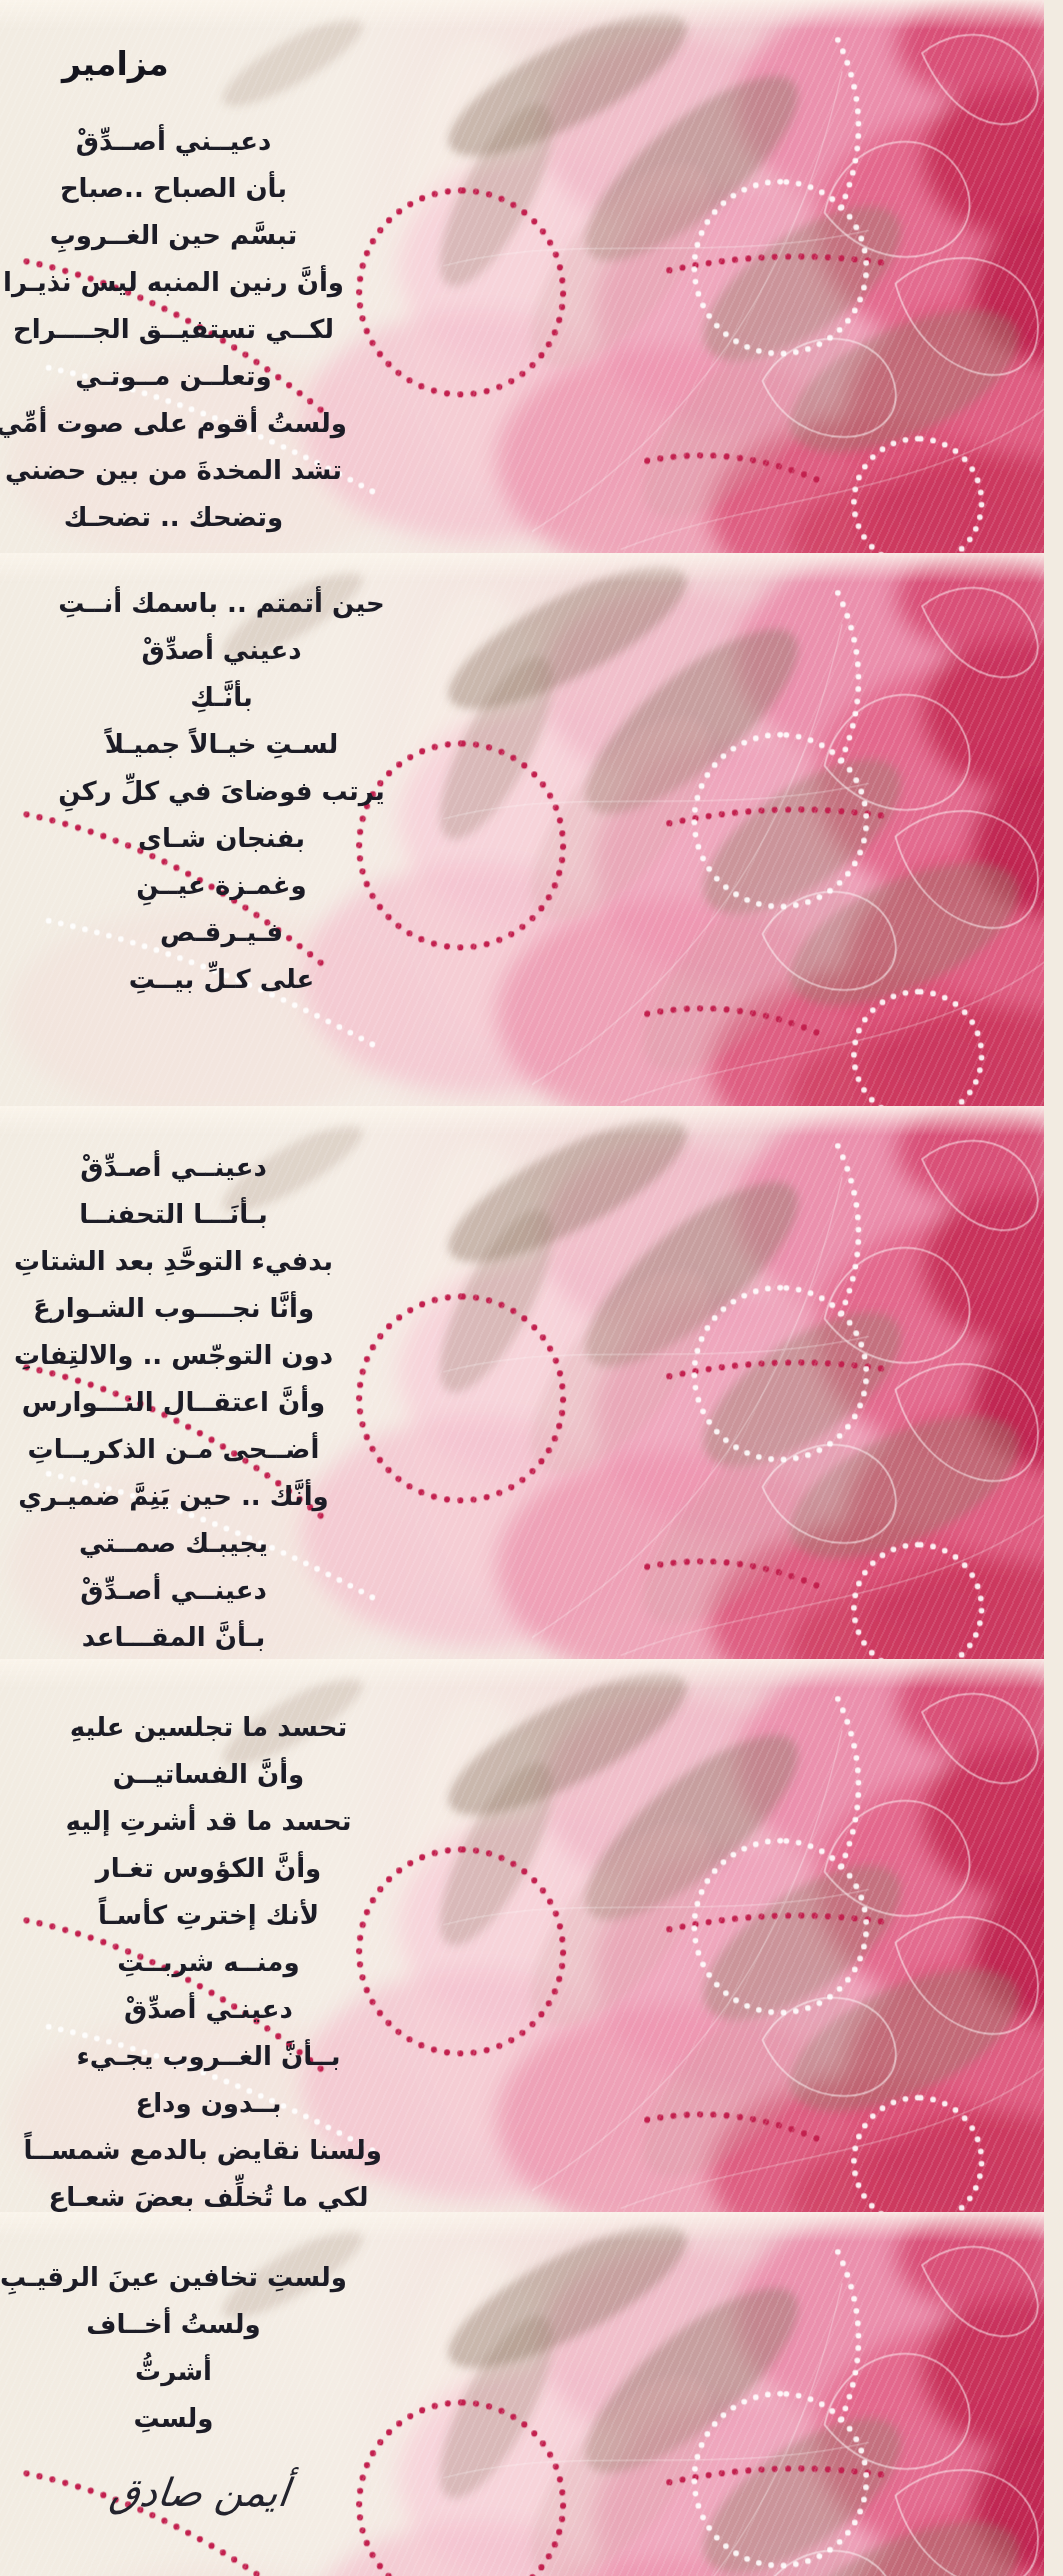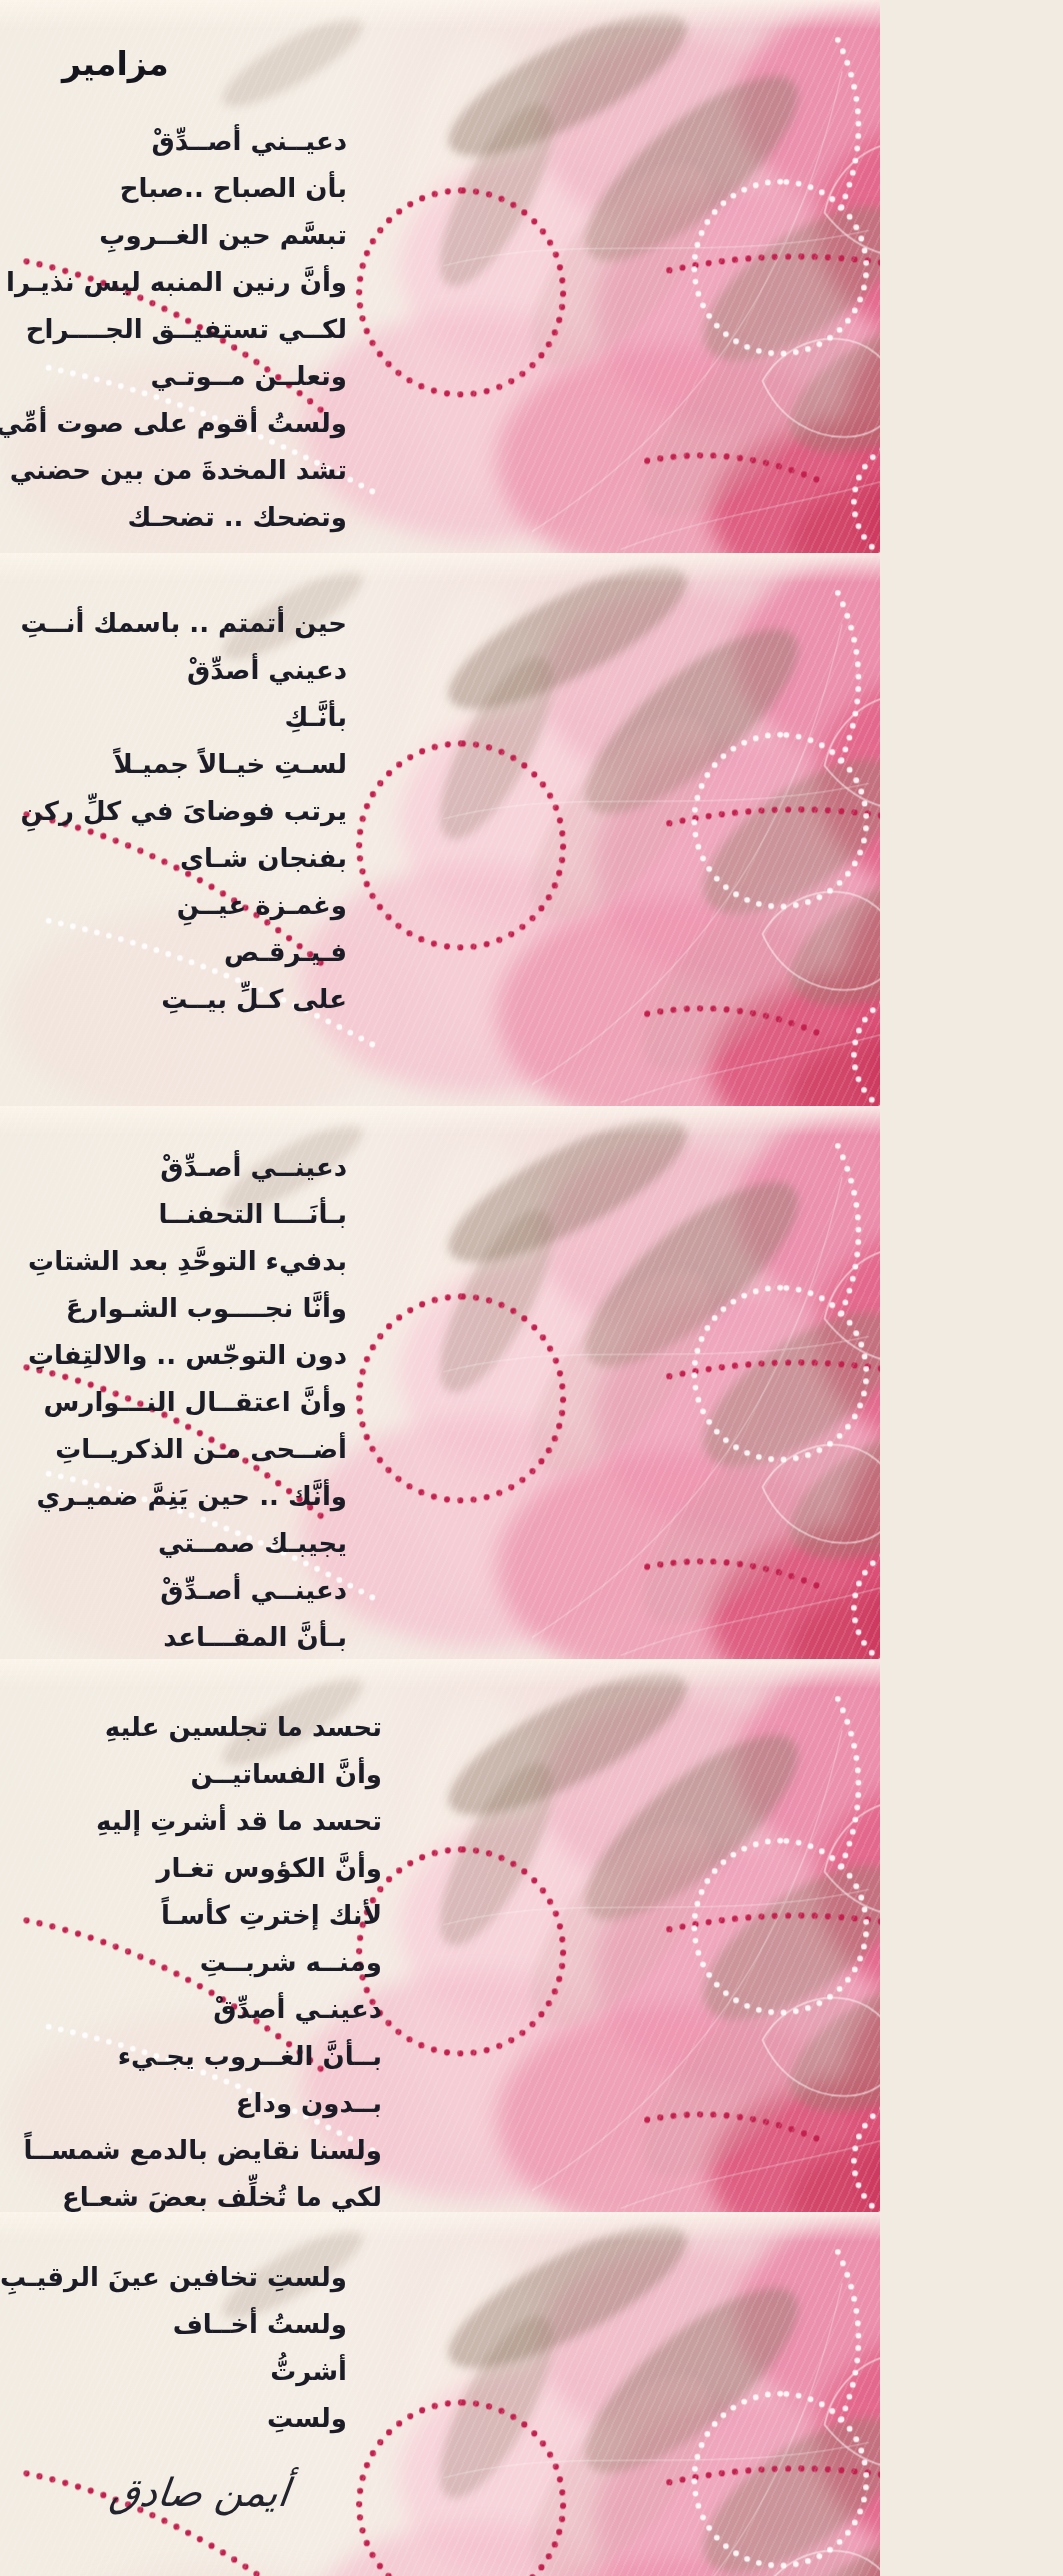--- a/index.html
+++ b/index.html
@@ -2,21 +2,21 @@
 <html lang="ar" style="font-size:14px"><head>
 <meta charset="utf-8">
 <style>
   html,body{margin:0;padding:0;}
   body{
     width:1064px;height:2576px;
     font-family:"DejaVu Sans",sans-serif;
     background:#f2ebe1;
   }
   #canvas{
-    position:relative;width:880px;height:2576px;
+    position:relative;width:1044px;height:2576px;
     overflow:hidden;background:#f2ebe1;
   }
   .bg-tile{
     position:absolute;left:0;width:1064px;height:553px;overflow:hidden;
   }
   .bg-tile svg{display:block;width:1064px;height:553px;}
   .bg-tile::after{
     content:"";position:absolute;inset:0;pointer-events:none;
     background:repeating-linear-gradient(115deg,
       rgba(255,255,255,.11) 0 1.8px, rgba(255,255,255,0) 1.8px 7px);
@@ -25,21 +25,21 @@
     position:absolute;top:44px;left:62px;
     direction:rtl;white-space:nowrap;
     font-size:33px;font-weight:700;color:#15151e;
   }
   .stanza{
     position:absolute;left:0;width:347px;
     direction:rtl;text-align:center;
     color:#1c1c26;font-weight:700;
     font-size:26px;line-height:47px;
   }
-  .stanza .line{white-space:nowrap;text-align:right;}
+  .stanza .line{white-space:nowrap;}
   .signature{
     position:absolute;top:2470px;left:49px;width:301px;
     direction:rtl;text-align:center;white-space:nowrap;
     font-size:39px;font-style:italic;font-weight:400;
     color:#23232d;transform:skewX(-7deg);
   }
 </style>
 </head>
 <body>
 
@@ -163,21 +163,21 @@
         <div class="line">دعيــني أصــدِّقْ</div>
         <div class="line">بأن الصباح ..صباح</div>
         <div class="line">تبسَّم حين الغــروبِ</div>
         <div class="line">وأنَّ رنين المنبه ليس نذيـرا</div>
         <div class="line">لكــي تستفيــق الجــــراح</div>
         <div class="line">وتعلــن مــوتـي</div>
         <div class="line">ولستُ أقوم على صوت أمِّي</div>
         <div class="line">تشد المخدةَ من بين حضني</div>
         <div class="line">وتضحك .. تضحـك</div>
       </div>
-      <div class="stanza" style="top: 600px;">
+      <div class="stanza" style="top: 580px; padding-left: 48px;">
         <div class="line">حين أتمتم .. باسمك أنــتِ</div>
         <div class="line">دعيني أصدِّقْ</div>
         <div class="line">بأنَّـكِ</div>
         <div class="line">لسـتِ خيـالاً جميـلاً</div>
         <div class="line">يرتب فوضاىَ في كلِّ ركنِ</div>
         <div class="line">بفنجان شـاى</div>
         <div class="line">وغمـزة عيــنِ</div>
         <div class="line">فـيـرقـص</div>
         <div class="line">على كـلِّ بيــتِ</div>
       </div>

